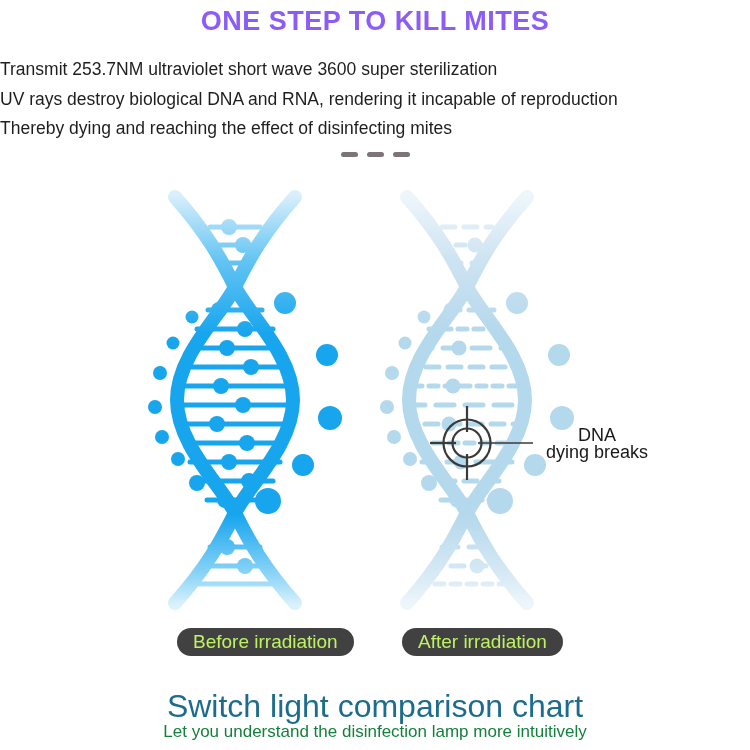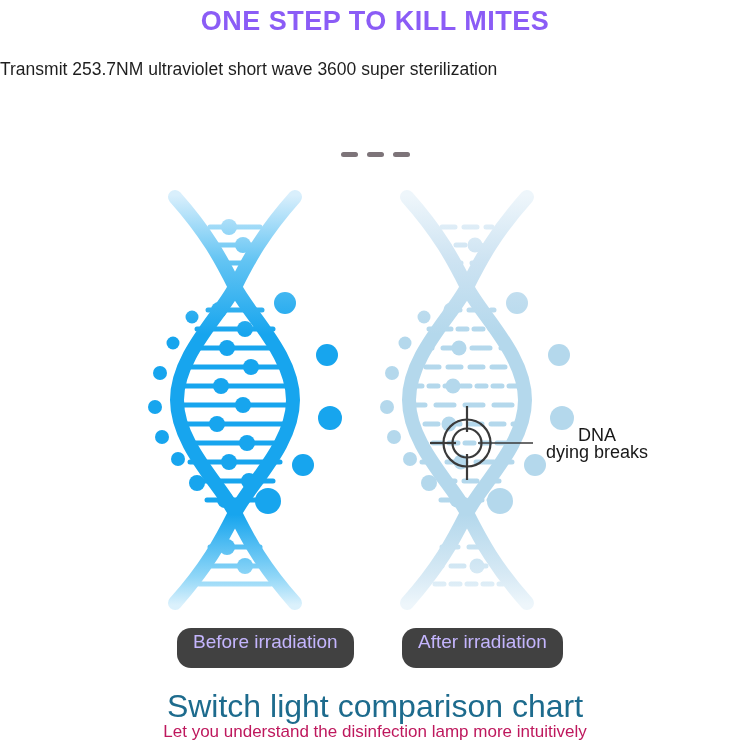--- a/index.html
+++ b/index.html
@@ -14,43 +14,45 @@
   .desc{position:absolute;top:55px;left:0;right:0;}
   .desc p{margin:0;font-size:17.5px;line-height:29.5px;color:#1e1e1e;}
   .dashes{position:absolute;top:152px;left:0;right:0;display:flex;justify-content:center;gap:9px;}
   .dash{width:17px;height:5px;border-radius:2.5px;background:#7d7479;}
   .stage-svg{position:absolute;top:190px;left:0;width:750px;height:430px;}
   .breaks-label{
     position:absolute;left:538px;top:427px;width:118px;text-align:center;
     font-size:18px;line-height:17px;color:#181818;
   }
   .pill{
-    position:absolute;top:628px;height:40px;line-height:28px;padding:0 16px;
-    border-radius:14px;background:#414141;color:#c4b5fd;font-size:19px;white-space:nowrap;
+    position:absolute;top:628px;height:28px;line-height:28px;padding:0 16px;
+    border-radius:14px;background:#414141;color:#bef264;font-size:19px;white-space:nowrap;
   }
   .pill-before{left:177px;}
   .pill-after{left:402px;}
   .footer-heading{
     position:absolute;top:688px;left:0;right:0;margin:0;text-align:center;
     font-size:32px;font-weight:400;color:#1d6b8d;
   }
   .footer-sub{
     position:absolute;top:722px;left:0;right:0;margin:0;text-align:center;
-    font-size:17px;color:#be185d;
+    font-size:17px;color:#15803d;
   }
 </style>
 </head>
 <body>
 
 <div class="poster">
 
   <h1 class="title">ONE STEP TO KILL MITES</h1>
 
   <div class="desc">
     <p>Transmit 253.7NM ultraviolet short wave 3600 super sterilization</p>
+    <p>UV rays destroy biological DNA and RNA, rendering it incapable of reproduction</p>
+    <p>Thereby dying and reaching the effect of disinfecting mites</p>
   </div>
 
   <div class="dashes">
     <span class="dash"></span>
     <span class="dash"></span>
     <span class="dash"></span>
   </div>
 
   <svg class="stage-svg" viewBox="0 0 750 430">
     <defs>

